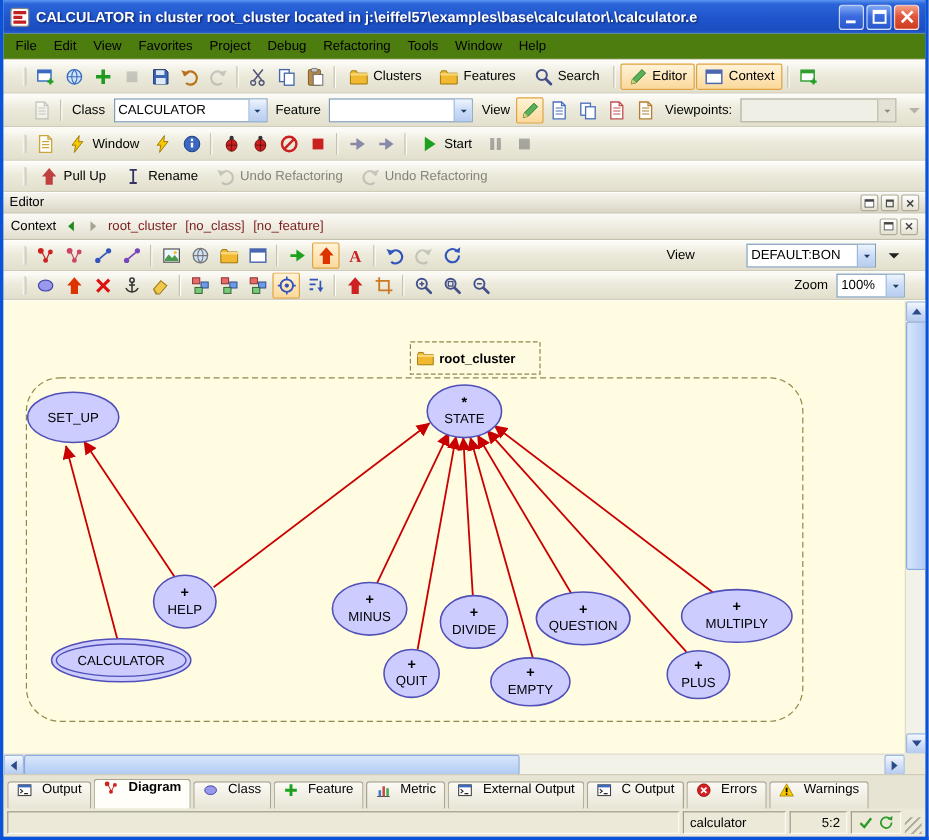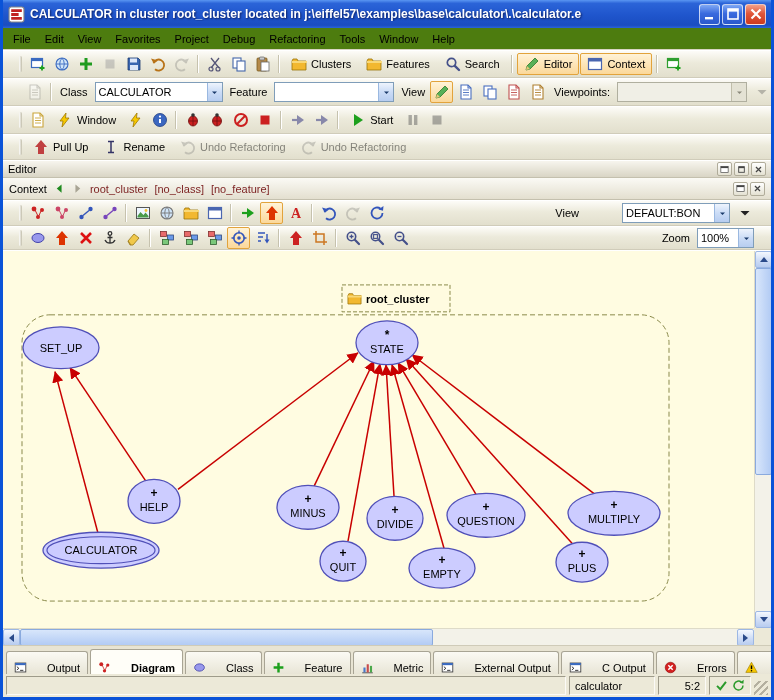--- a/index.html
+++ b/index.html
@@ -74,21 +74,21 @@
     background:linear-gradient(90deg,#d8e6fb,#b2cbf4);border:1px solid #8aaade;border-radius:2px}
   .hthumb{position:absolute;top:0;left:17px;height:17px;width:55%;
     background:linear-gradient(180deg,#d8e6fb,#b2cbf4);border:1px solid #8aaade;border-radius:2px}
   .tri-up{width:0;height:0;border-left:4px solid transparent;border-right:4px solid transparent;border-bottom:5px solid #2a4a8a}
   .tri-down{width:0;height:0;border-left:4px solid transparent;border-right:4px solid transparent;border-top:5px solid #2a4a8a}
   .tri-left{width:0;height:0;border-top:4px solid transparent;border-bottom:4px solid transparent;border-right:5px solid #2a4a8a}
   .tri-right{width:0;height:0;border-top:4px solid transparent;border-bottom:4px solid transparent;border-left:5px solid #2a4a8a}
   
   .tabbar{height:29px;flex:0 0 29px;display:flex;align-items:flex-end;gap:2px;padding:3px 3px 0;
     background:#e8e4d3;border-top:1px solid #cfcbb8;overflow:hidden}
-  .tab{display:inline-flex;align-items:flex-end;gap:20px;height:23px;padding:0 7px;white-space:nowrap;
+  .tab{display:inline-flex;align-items:flex-start;gap:8px;height:23px;padding:0 7px;white-space:nowrap;
     border:1px solid #a8a494;border-bottom:none;border-radius:3px 3px 0 0;
     background:linear-gradient(180deg,#fbfaf4,#e8e5d6)}
   .tab.active{background:#fffef8;height:25px;font-weight:bold}
   .tab-ic{display:flex}
   .statusbar{height:23px;flex:0 0 23px;display:flex;gap:3px;align-items:stretch;padding:2px 3px;background:#ece9d8}
   .sb-cell{border:1px solid;border-color:#9e9b8a #fbfaf6 #fbfaf6 #9e9b8a;display:flex;align-items:center;
     gap:4px;padding:0 5px;white-space:nowrap}
   .sb-fill{flex:1}
   .sb-grip{width:14px;align-self:flex-end;height:14px;border:none;
     background:repeating-linear-gradient(135deg,transparent 0 3px,#b4b0a0 3px 5px)}

